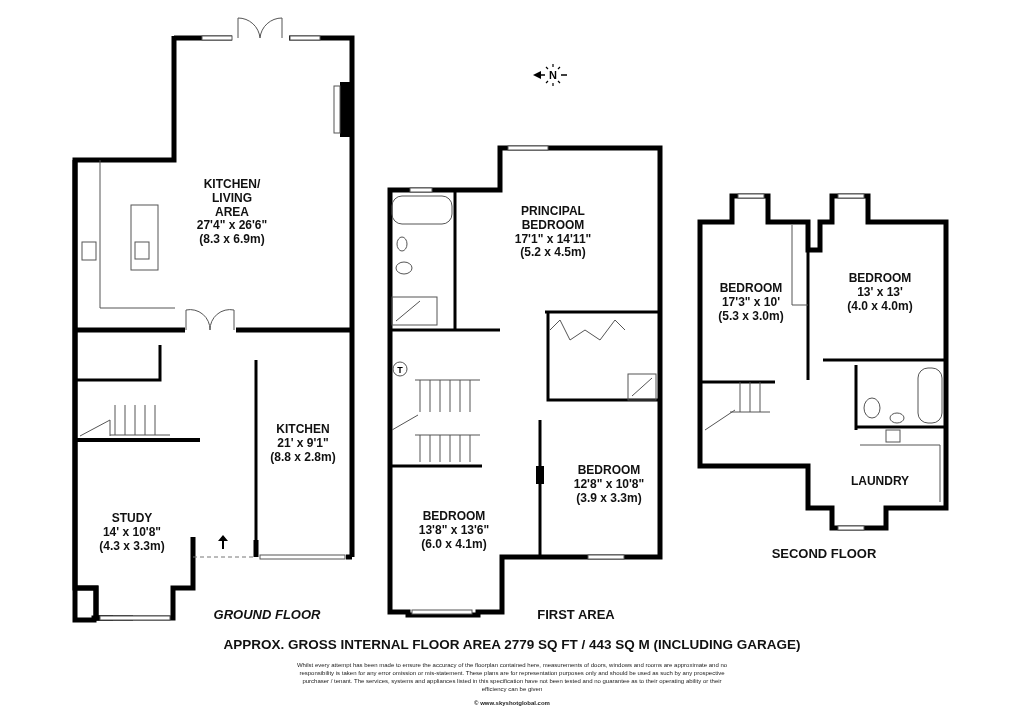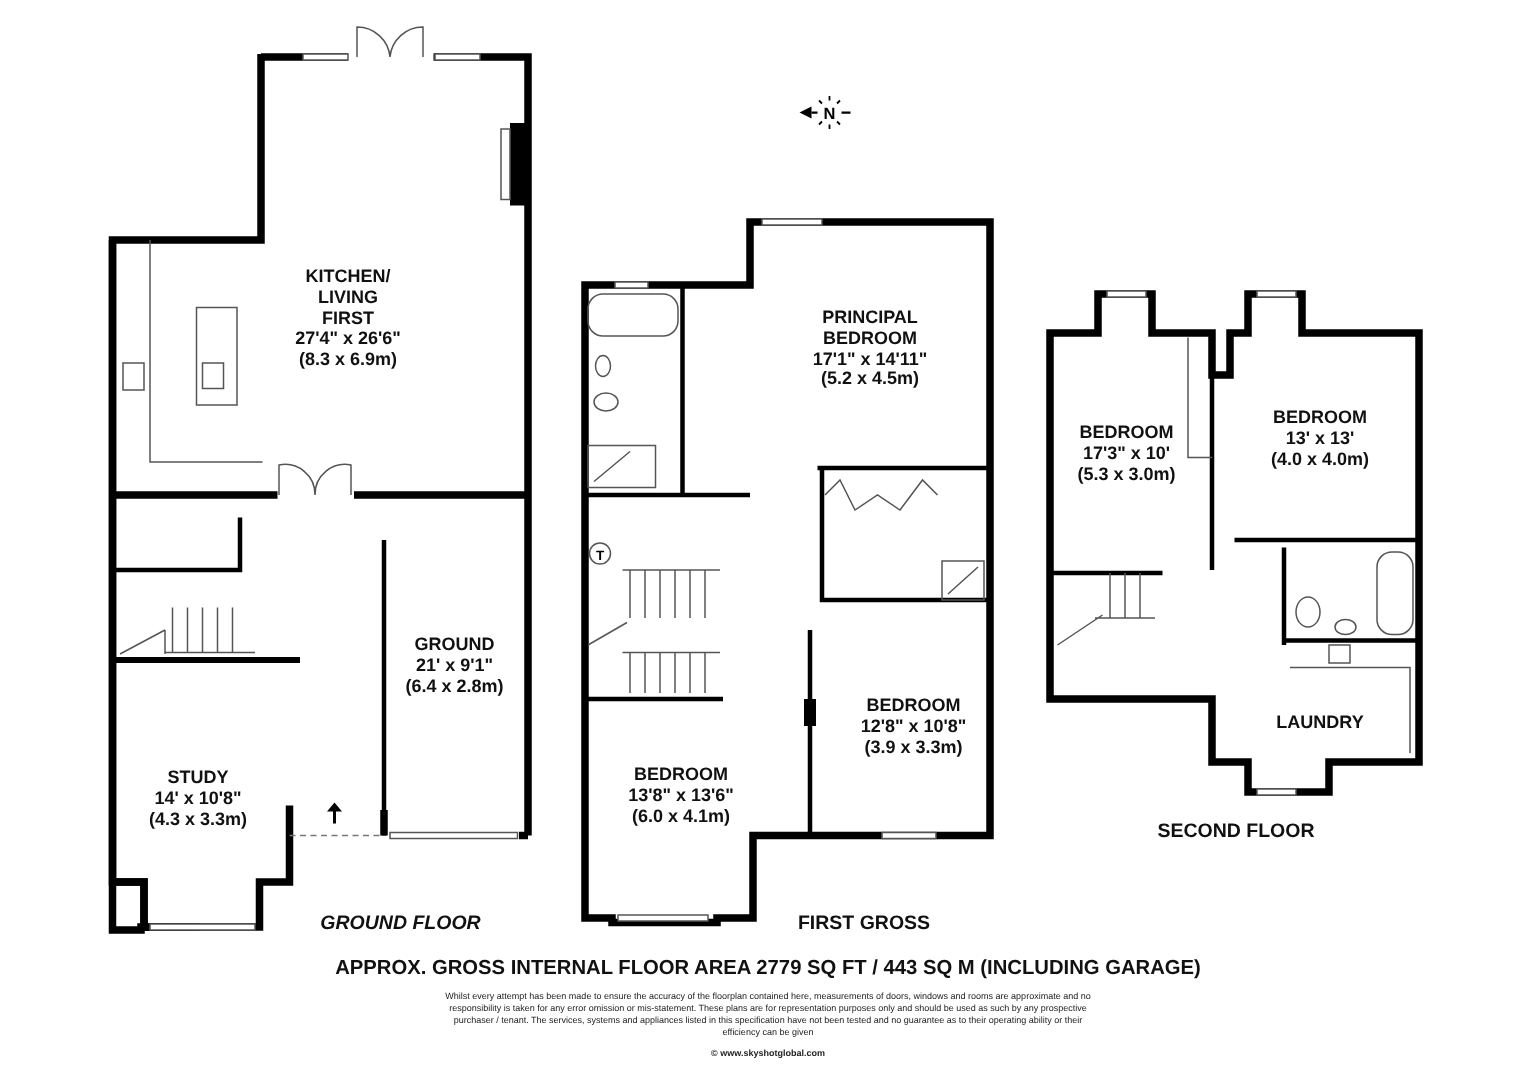--- a/index.html
+++ b/index.html
@@ -108,53 +108,53 @@
     <path d="M2,12 L10,8 L10,16 Z" fill="#000"></path>
     <path d="M10,12 L14,12 M30,12 L36,12" stroke="#000" stroke-width="1.5"></path>
     <path d="M22,1 L22,4 M22,20 L22,23 M15,4 L17,6 M29,4 L27,6 M15,20 L17,18 M29,20 L27,18" stroke="#000" stroke-width="1.2"></path>
     <text x="22" y="16" text-anchor="middle" font-family="Liberation Sans, sans-serif" font-weight="bold" font-size="11">N</text>
   </svg>
 </div>
 
 <div class="lbl room" style="left:232px;top:178px;">
   <div>KITCHEN/</div>
   <div>LIVING</div>
-  <div>FIRST</div>
+  <div>AREA</div>
   <div>27'4" x 26'6"</div>
   <div>(8.3 x 6.9m)</div>
 </div>
 <div class="lbl room" style="left:303px;top:423px;">
-  <div>GROUND</div>
+  <div>KITCHEN</div>
   <div>21' x 9'1"</div>
-  <div>(6.4 x 2.8m)</div>
+  <div>(8.8 x 2.8m)</div>
 </div>
 <div class="lbl room" style="left:132px;top:512px;">
   <div>STUDY</div>
   <div>14' x 10'8"</div>
   <div>(4.3 x 3.3m)</div>
 </div>
 <div class="lbl floor" style="left:267px;top:608px;font-style:italic;">GROUND FLOOR</div>
 
-<div class="lbl room" style="left:580px;top:205px;">
+<div class="lbl room" style="left:553px;top:205px;">
   <div>PRINCIPAL</div>
   <div>BEDROOM</div>
   <div>17'1" x 14'11"</div>
   <div>(5.2 x 4.5m)</div>
 </div>
 <div class="lbl room" style="left:609px;top:464px;">
   <div>BEDROOM</div>
   <div>12'8" x 10'8"</div>
   <div>(3.9 x 3.3m)</div>
 </div>
 <div class="lbl room" style="left:454px;top:510px;">
   <div>BEDROOM</div>
   <div>13'8" x 13'6"</div>
   <div>(6.0 x 4.1m)</div>
 </div>
-<div class="lbl floor" style="left:576px;top:608px;">FIRST GROSS</div>
+<div class="lbl floor" style="left:576px;top:608px;">FIRST AREA</div>
 
 <div class="lbl room" style="left:751px;top:282px;">
   <div>BEDROOM</div>
   <div>17'3" x 10'</div>
   <div>(5.3 x 3.0m)</div>
 </div>
 <div class="lbl room" style="left:880px;top:272px;">
   <div>BEDROOM</div>
   <div>13' x 13'</div>
   <div>(4.0 x 4.0m)</div>

